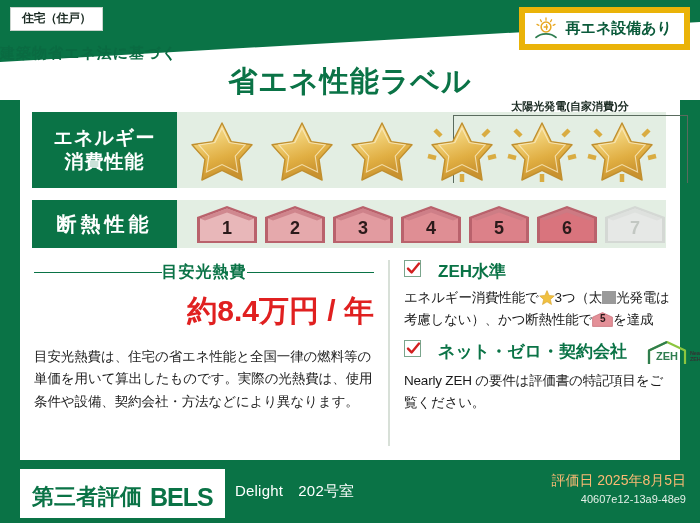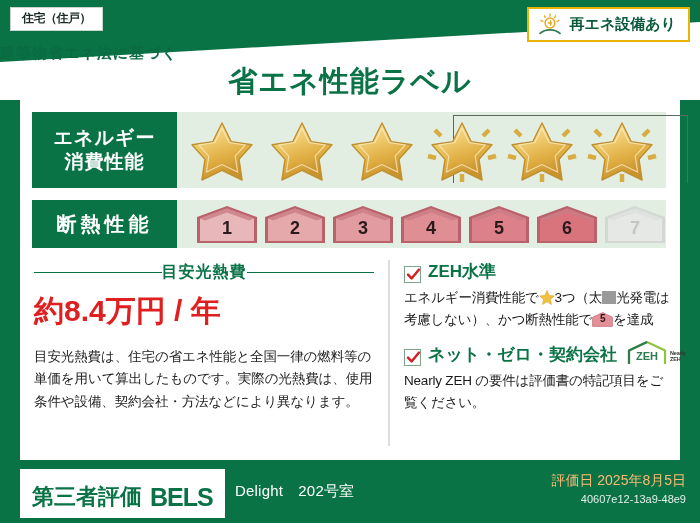--- a/index.html
+++ b/index.html
@@ -38,21 +38,21 @@
     border: 1px solid #c9d4cd;
     padding: 4px 11px 5px 11px;
     font-size: 12px; font-weight: bold; color: #1a2a22;
     letter-spacing: -0.5px;
     line-height: 1.1;
     z-index: 5;
   }
   .tag-renew {
     position: absolute; right: 10px; top: 7px;
     background: #ffffff;
-    border: 2px solid #eab308;
+    border: 6px solid #eab308;
     padding: 4px 12px 5px 8px;
     display: flex; align-items: center; gap: 7px;
     font-size: 15px; font-weight: bold; color: #0a5a3a;
     line-height: 1.1;
     z-index: 5;
   }
   .sun-icon { width: 26px; height: 22px; flex: 0 0 26px; }
 
   .title-sub {
     position: absolute; left: 0; right: 0; top: 44px;
@@ -139,42 +139,42 @@
   
   .col-left { position: absolute; left: 14px; top: 162px; width: 340px; }
   .cost-head {
     display: flex; align-items: center; 
     justify-content: center;
     font-size: 16px; font-weight: bold; color: #0a7346;
     letter-spacing: 1px;
   }
   .cost-head .rule { flex: 1 1 auto; height: 1.5px; background: #0a7346; }
   .cost-value {
-    margin-top: 8px; text-align: left;
+    margin-top: 8px; text-align: right;
     font-size: 30px; font-weight: bold; color: #e02020;
     letter-spacing: 0px;
   }
   .cost-note {
     margin-top: 14px;
     font-size: 13.5px; color: #222; line-height: 1.65;
     text-align: left;
     letter-spacing: -0.1px;
   }
 
   
   .vdiv {
     position: absolute; left: 368px; top: 160px;
     width: 1.5px; height: 186px; background: #d8e0d8;
   }
 
   
   .col-right { position: absolute; left: 384px; top: 160px; width: 268px; }
   .zeh-block { margin-bottom: 10px; }
   .zeh-title {
-    display: flex; align-items: flex-end; gap: 7px;
+    display: flex; align-items: flex-start; gap: 17px;
     font-size: 17px; font-weight: bold; color: #0a7346;
     letter-spacing: 0px;
     white-space: nowrap;
   }
   .chk {
     flex: 0 0 17px; width: 17px; height: 17px;
     border: 1.4px solid #7aa58c; background: #fff;
     position: relative;
   }
   .chk svg { position: absolute; left: 1px; top: 0px; width: 15px; height: 15px; }
@@ -278,20 +278,21 @@
 
   <div class="card">
 
     <div class="perf-row row-energy">
       <div class="row-head">
         <span>エネルギー</span>
         <span>消費性能</span>
       </div>
       <div class="row-body">
         <div class="solar-bracket"></div>
+        <div class="solar-label">太陽光発電(自家消費)分</div>
         <div class="stars" id="stars-container">
             <div class="star-wrap">
               <svg viewBox="0 0 78 68">
       <defs>
         <linearGradient id="sg0" x1="0" y1="0" x2="0.35" y2="1">
           <stop offset="0%" stop-color="#f6e2a6"></stop>
           <stop offset="38%" stop-color="#efcc70"></stop>
           <stop offset="70%" stop-color="#e0ae42"></stop>
           <stop offset="100%" stop-color="#c9922f"></stop>
         </linearGradient>

